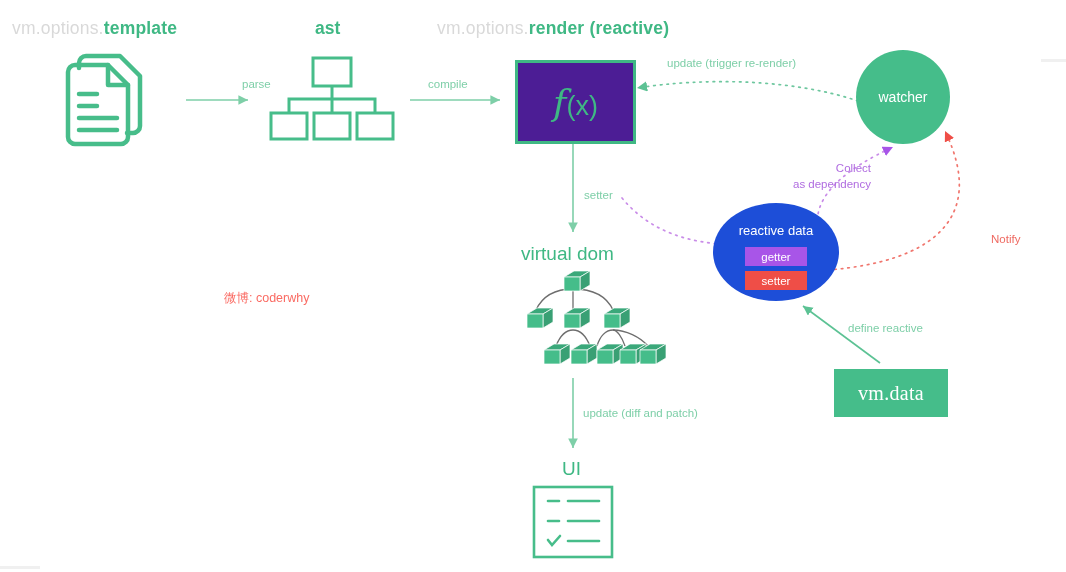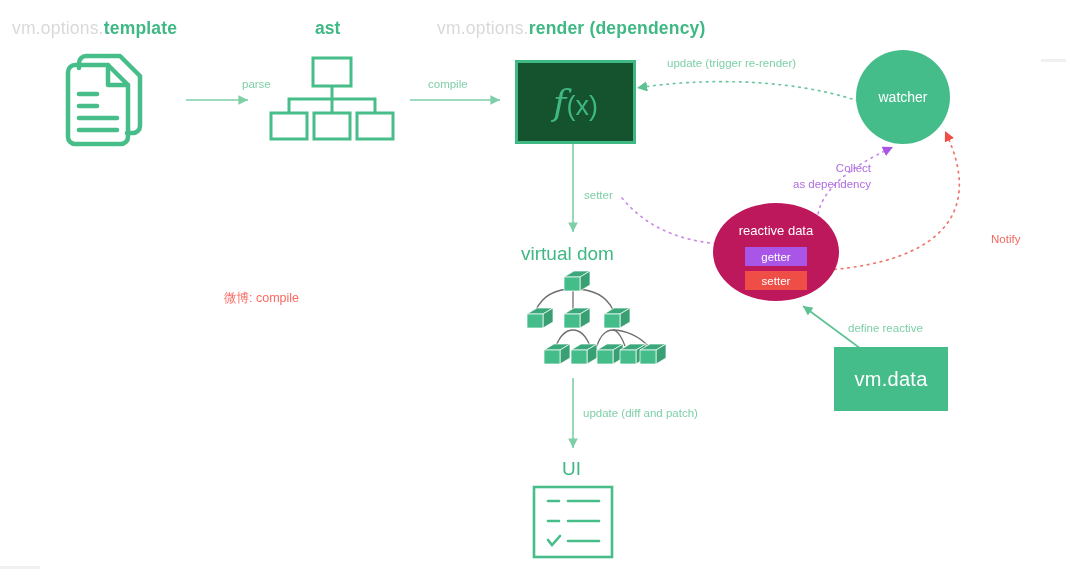--- a/index.html
+++ b/index.html
@@ -73,21 +73,21 @@
     background: #45bd8a;
     border-radius: 50%;
     display: flex;
     align-items: center;
     justify-content: center;
     color: #ffffff;
     font-size: 14px;
   }
   .ellipse-node {
     position: absolute;
-    background: #be185d;
+    background: #1d4ed8;
     border-radius: 50%;
   }
   .ellipse-node .rd-title {
     position: absolute;
     left: 0;
     right: 0;
     top: 20px;
     text-align: center;
     color: #ffffff;
     font-size: 13px;
@@ -115,21 +115,21 @@
     justify-content: center;
     color: #ffffff;
     font-size: 20px;
     letter-spacing: .3px;
   }
 
   
   .fx-box {
     position: absolute;
     border: 3px solid #3fb884;
-    background: #14532d;
+    background: #4c1d95;
     display: flex;
     align-items: center;
     justify-content: center;
   }
   .fx-text {
     color: #3fb884;
     font-size: 30px;
   }
   .fx-text .fchar {
     font-family: "DejaVu Serif", serif;
@@ -270,21 +270,21 @@
     <line x1="880" y1="363" x2="803" y2="306" stroke="#5cc294" stroke-width="1.6" marker-end="url(#arrow-green-solid)"></line>
   </svg>
 
   <div class="faint-rule" style="left:1041px; top:59px; width:25px;"></div>
   <div class="faint-rule" style="left:0px; top:566px; width:40px;"></div>
 
   <div class="lbl heading" style="left:12px; top:18px;"><span class="dim">vm.options.</span><span class="hl">template</span></div>
 
   <div class="lbl ast-title" style="left:315px; top:18px;">ast</div>
 
-  <div class="lbl heading" style="left:437px; top:18px;"><span class="dim">vm.options.</span><span class="hl">render (dependency)</span></div>
+  <div class="lbl heading" style="left:437px; top:18px;"><span class="dim">vm.options.</span><span class="hl">render (reactive)</span></div>
 
   <div class="fx-box" style="left:515px; top:60px; width:115px; height:78px;">
     <span class="fx-text"><span class="fchar">f</span><span class="px">(x)</span></span>
   </div>
 
   <div class="lbl section-title" style="left:521px; top:242px;">virtual dom</div>
 
   <div class="lbl section-title" style="left:562px; top:457px;">UI</div>
 
   <div class="lbl edge-label" style="left:195px; top:77px;margin-left:47px;">parse</div>
@@ -296,27 +296,27 @@
   <div class="lbl edge-label" style="left:583px; top:406px;">update (diff and patch)</div>
 
   <div class="lbl edge-label" style="left:667px; top:56px;">update (trigger re-render)</div>
 
   <div class="lbl edge-label purple center2" style="left:761px; top:161px; width:110px;"><span>Collect</span><br><span>as dependency</span></div>
 
   <div class="lbl edge-label red" style="left:991px; top:188px;">Notify</div>
 
   <div class="lbl edge-label" style="left:848px; top:321px;">define reactive</div>
 
-  <div class="lbl watermark" style="left:224px; top:291px;">微博: compile</div>
+  <div class="lbl watermark" style="left:224px; top:291px;">微博: coderwhy</div>
 
   <div class="circle-node" style="left:856px; top:50px; width:94px; height:94px;">
     <span>watcher</span>
   </div>
 
   <div class="ellipse-node" style="left:713px; top:203px; width:126px; height:98px;">
     <div class="rd-title">reactive data</div>
     <div class="chip getter">getter</div>
     <div class="chip setter">setter</div>
   </div>
 
-  <div class="data-box" style="left:834px; top:347px; width:114px; height:64px;">vm.data</div>
+  <div class="data-box" style="left:834px; top:369px; width:114px; height:48px;font-family:Liberation Serif, serif;">vm.data</div>
 
 </div>
 
 </body></html>

